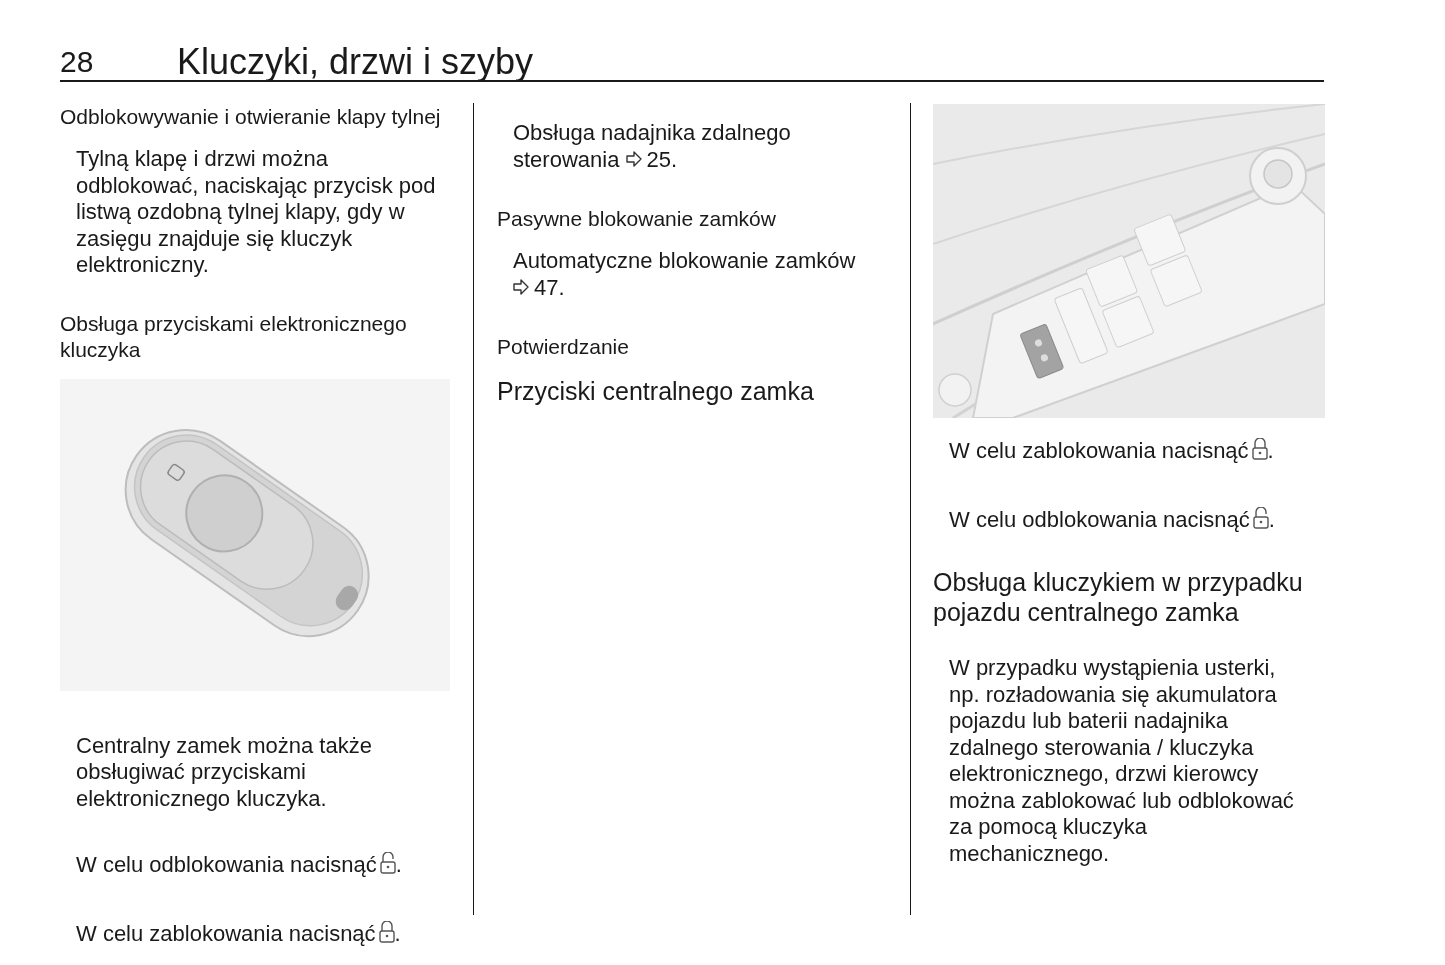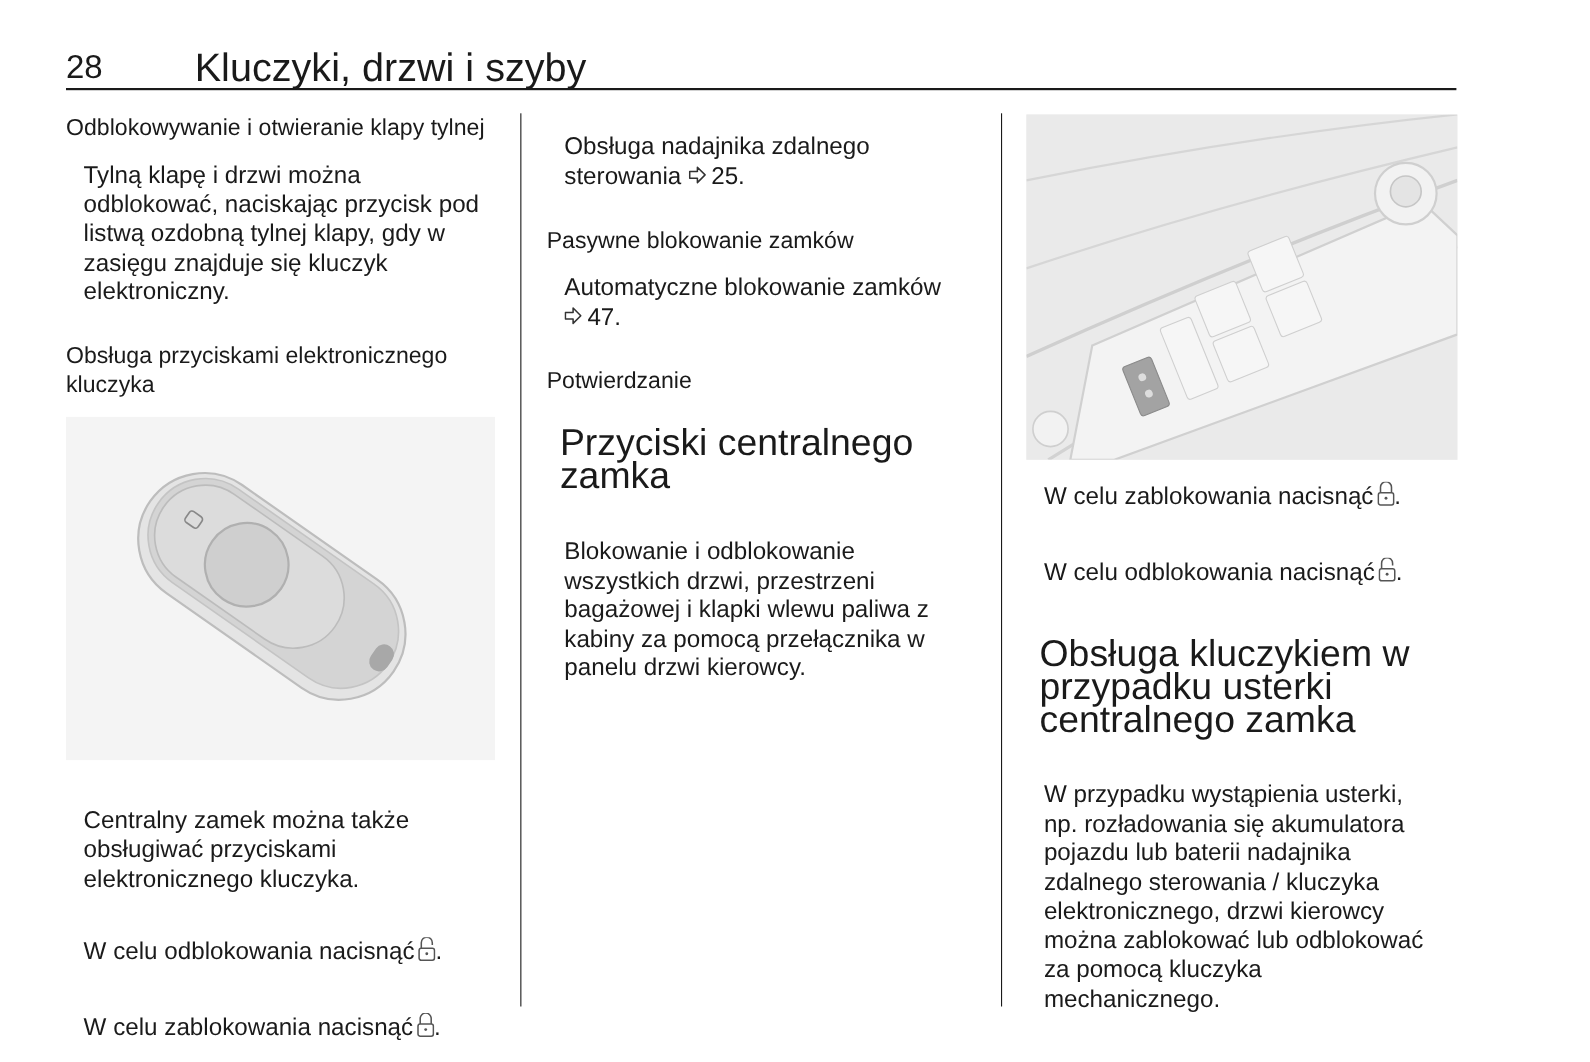--- a/index.html
+++ b/index.html
@@ -11,21 +11,21 @@
   .chapter { position: absolute; left: 117px; top: 0; font-size: 36px; line-height: 36px; }
   .col { position: absolute; top: 104px; }
   .col1 { left: 60px; width: 400px; }
   .col2 { left: 497px; width: 400px; }
   .col3 { left: 933px; width: 392px; }
   .rule { position: absolute; top: 103px; width: 1px; height: 812px; background: #1a1a1a; }
   .rule1 { left: 473px; }
   .rule2 { left: 910px; }
   .sub { font-size: 21px; line-height: 26px; margin: 0; }
   .p { font-size: 22px; line-height: 26.5px; margin: 16px; }
-  .h2 { font-size: 34px; line-height: 30px; margin: 12px; }
+  .h2 { font-size: 25px; line-height: 30px; margin: 0; }
   .gap8 { height: 8px; }
   .gap10 { height: 10px; }
   .gap12 { height: 12px; }
   .gap16 { height: 16px; }
   .ico { display: inline-block; vertical-align: -2px; margin-left: 3px; }
   .arrow { display: inline-block; vertical-align: -1px; margin-right: 5px; }
   .illus { background: #f4f4f4; position: relative; overflow: hidden; }
 </style>
 </head>
 <body>
@@ -91,21 +91,20 @@
     <span>Automatyczne blokowanie zamków</span><br>
     <span class="arrow"><svg width="16" height="18" viewBox="0 0 16 18">
           <path d="M1 6 H8 V2 L15 9 L8 16 V12 H1 Z" fill="none" stroke="#333" stroke-width="1.4" stroke-linejoin="round"></path>
         </svg></span><span>47.</span>
   </p>
   <div class="gap16"></div>
   <p class="sub">Potwierdzanie</p>
   <div class="gap16"></div>
   <p class="h2">Przyciski centralnego zamka</p>
   <div class="gap12"></div>
-  <p class="p">Blokowanie i odblokowanie wszystkich drzwi, przestrzeni bagażowej i klapki wlewu paliwa z kabiny za pomocą przełącznika w panelu drzwi kierowcy.</p>
 </div>
 
 <div class="col col3">
   <div class="illus" style="width:392px;height:314px;background:#ececec;">
     <svg width="392" height="314" viewBox="0 0 392 314">
       <rect width="392" height="314" fill="#eaeaea"></rect>
       <path d="M0 60 Q200 20 392 0" fill="none" stroke="#d6d6d6" stroke-width="2"></path>
       <path d="M0 140 Q180 80 392 30" fill="none" stroke="#d6d6d6" stroke-width="2"></path>
       <path d="M0 220 Q200 130 392 60" fill="none" stroke="#cfcfcf" stroke-width="3"></path>
       <path d="M20 314 Q200 200 392 120" fill="none" stroke="#d2d2d2" stroke-width="3"></path>
@@ -135,16 +134,16 @@
   </p>
   <div class="gap8"></div>
   <p class="p">
     <span>W celu odblokowania nacisnąć</span><span class="ico"><svg width="16" height="22" viewBox="0 0 16 22">
           <path d="M3 10 V5 a5 5 0 0 1 10 0 V7" fill="none" stroke="#555" stroke-width="1.4"></path>
           <rect x="1" y="10" width="14" height="11" rx="2" fill="#fff" stroke="#555" stroke-width="1.4"></rect>
           <circle cx="8" cy="15" r="1.3" fill="#555"></circle>
         </svg></span><span>.</span>
   </p>
   <div class="gap16"></div>
-  <p class="h2">Obsługa kluczykiem w przypadku usterki centralnego zamka</p>
+  <p class="h2">Obsługa kluczykiem w przypadku pojazdu centralnego zamka</p>
   <div class="gap12"></div>
   <p class="p">W przypadku wystąpienia usterki, np. rozładowania się akumulatora pojazdu lub baterii nadajnika zdalnego sterowania / kluczyka elektronicznego, drzwi kierowcy można zablokować lub odblokować za pomocą kluczyka mechanicznego.</p>
 </div>
 
 </body></html>

